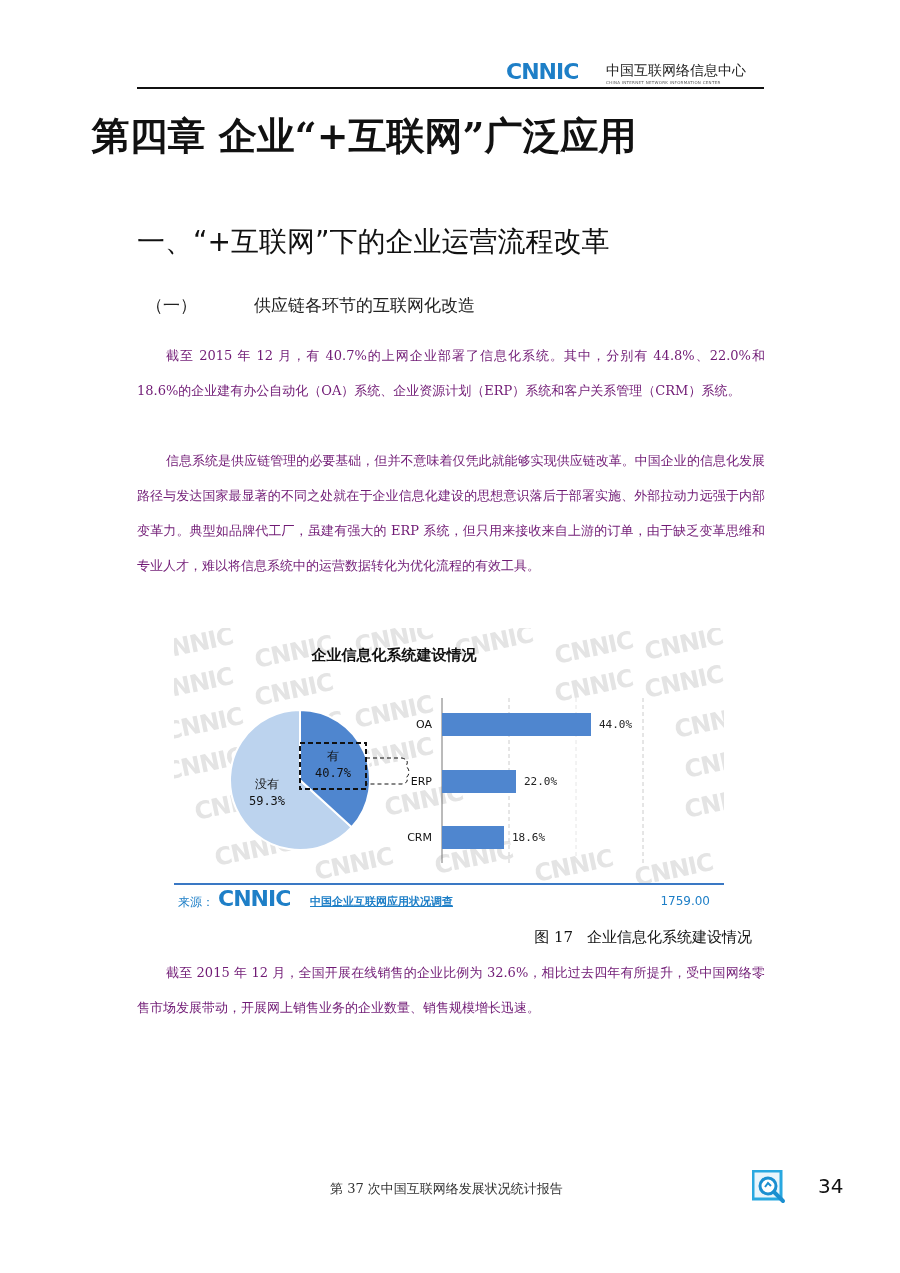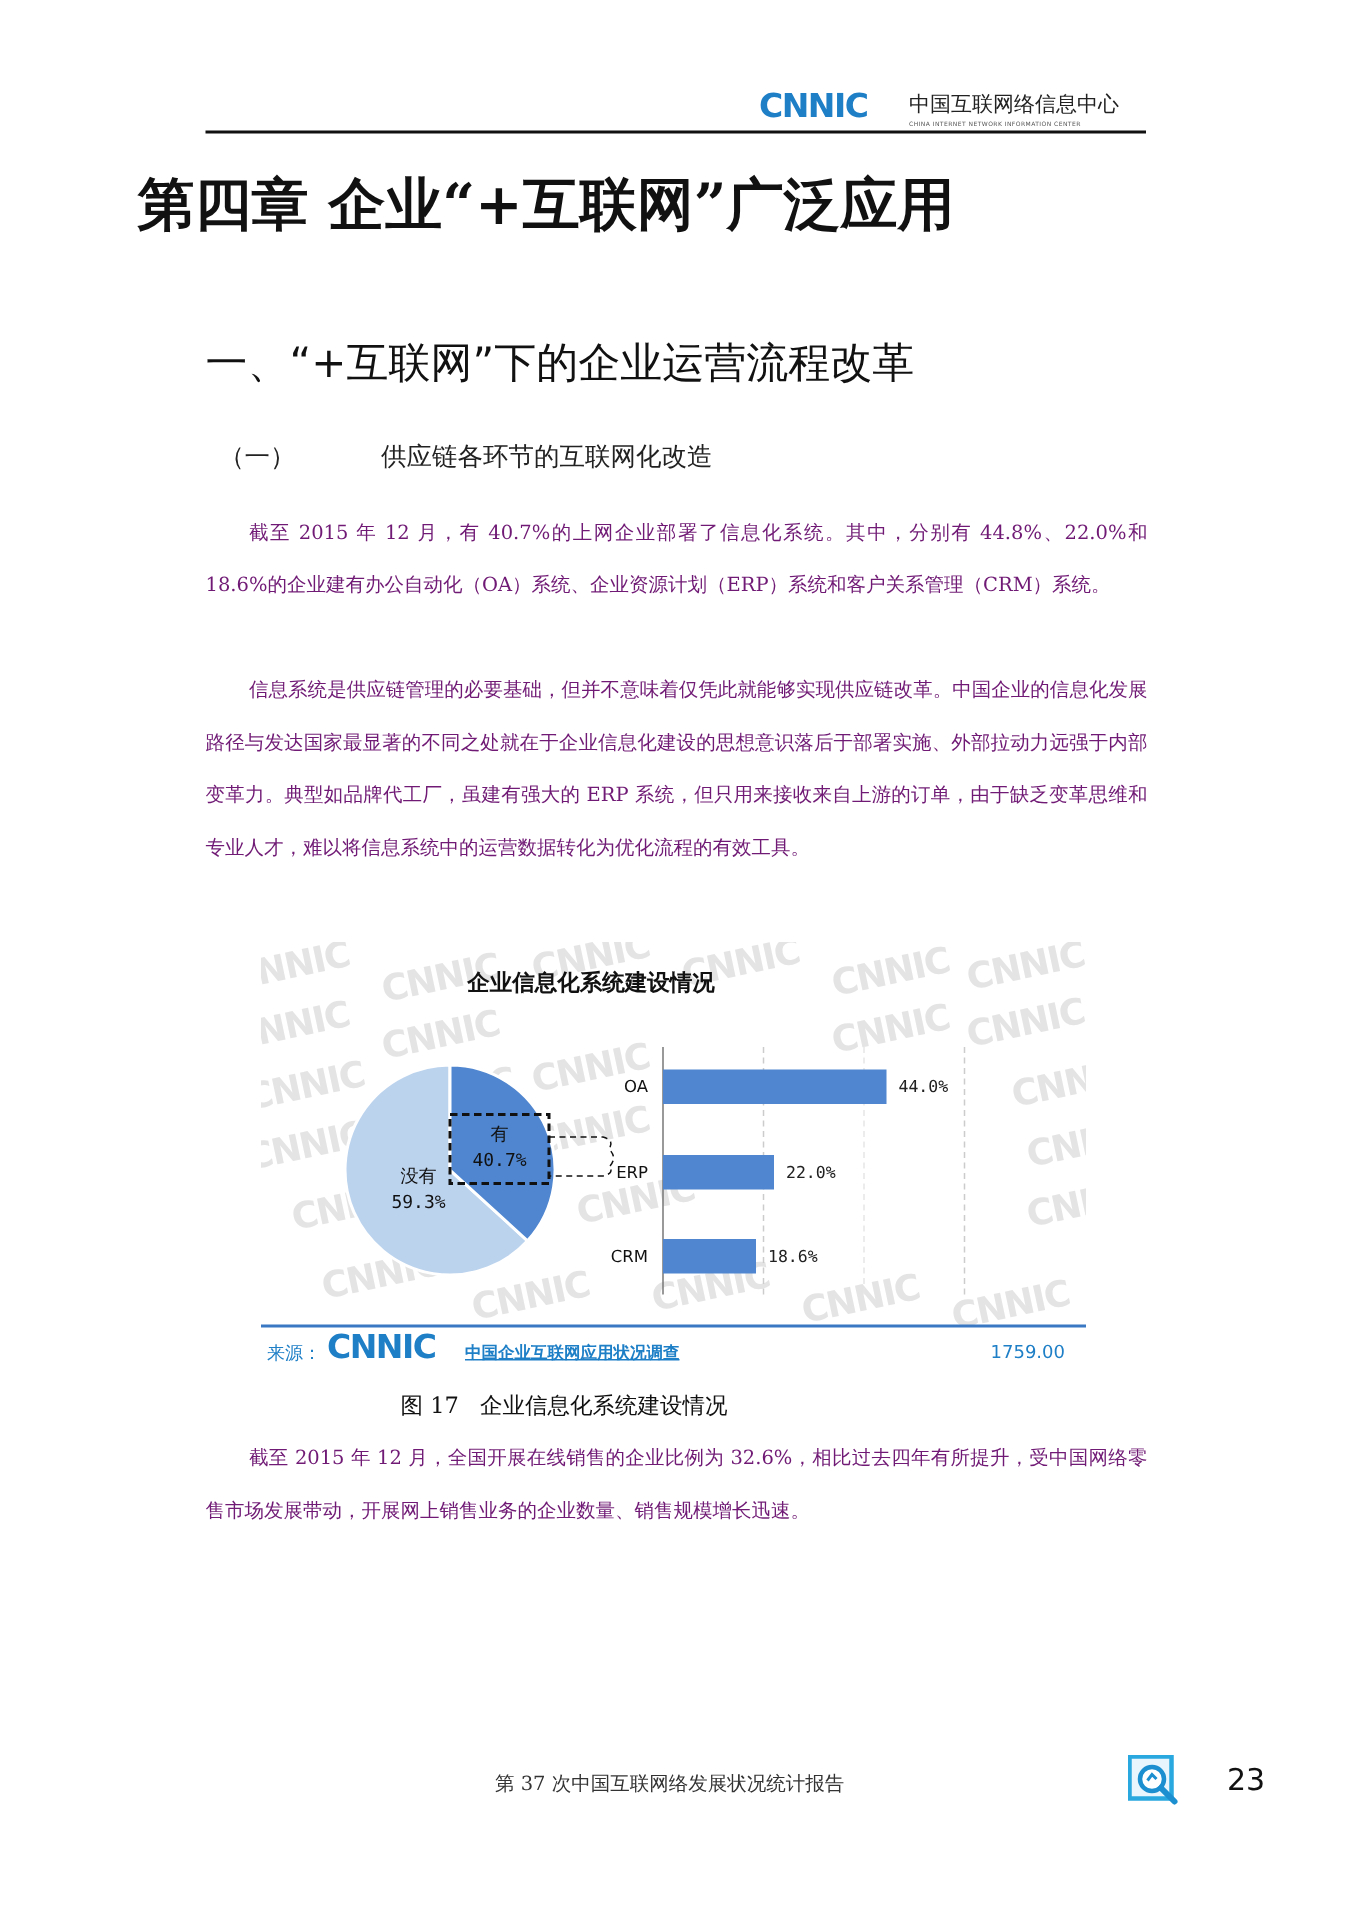--- a/index.html
+++ b/index.html
@@ -37,21 +37,21 @@
   .pie-svg { position: absolute; left: 0; top: 0; }
   .pie-lbl { position: absolute; font-family: "DejaVu Sans Mono", monospace; font-size: 12px; text-align: center; color: #111; line-height: 17px; }
   .bar-lbl { position: absolute; font-family: "DejaVu Sans", sans-serif; font-size: 11px; color: #111; text-align: right; width: 40px; }
   .bar-val { position: absolute; font-family: "DejaVu Sans Mono", monospace; font-size: 11px; color: #222; }
   .src-rule { position: absolute; left: 0; top: 255px; width: 550px; height: 2px; background: #3a78c4; }
   .src-lbl { position: absolute; left: 4px; top: 266px; font-family: "DejaVu Sans", sans-serif; font-size: 12px; color: #1e7fc7; }
   .src-logo { position: absolute; left: 44px; top: 258px; font-family: "DejaVu Sans", sans-serif; font-weight: bold; font-size: 22px; color: #1e7fc7; letter-spacing: -1px; }
   .src-name { position: absolute; left: 136px; top: 266px; font-family: "DejaVu Sans", sans-serif; font-size: 11px; color: #1e7fc7; text-decoration: underline; font-weight: bold; }
   .src-date { position: absolute; right: 14px; top: 266px; font-family: "DejaVu Sans", sans-serif; font-size: 12px; color: #1e7fc7; }
 
-  .caption { left: 0; width: 752px; top: 928px; text-align: center; font-size: 15px; color: #111; }
+  .caption { left: 0; width: 752px; top: 928px; text-align: right; font-size: 15px; color: #111; }
   .caption .fig { margin-right: 14px; }
 
   
   .footer-title { left: 330px; top: 1180px; font-size: 13px; color: #333; }
   .footer-icon { left: 752px; top: 1170px; width: 34px; height: 34px; }
   .page-num { left: 818px; top: 1174px; font-family: "DejaVu Sans", sans-serif; font-size: 20px; color: #111; }
 </style>
 </head>
 <body>
 
@@ -120,21 +120,21 @@
 
     <rect x="268" y="85" width="149" height="23" fill="#4f86cf"></rect>
     <rect x="268" y="142" width="74" height="23" fill="#4f86cf"></rect>
     <rect x="268" y="198" width="62" height="23" fill="#4f86cf"></rect>
   </svg>
 
   <div class="pie-lbl" style="left:126px;top:120px;width:66px">
     <div>有</div>
     <div>40.7%</div>
   </div>
-  <div class="pie-lbl" style="left:70px;top:148px;width:70px">
+  <div class="pie-lbl" style="left:58px;top:148px;width:70px">
     <div>没有</div>
     <div>59.3%</div>
   </div>
 
   <div class="bar-lbl" style="left:218px;top:90px">OA</div>
   <div class="bar-lbl" style="left:218px;top:147px">ERP</div>
   <div class="bar-lbl" style="left:218px;top:203px">CRM</div>
 
   <div class="bar-val" style="left:425px;top:90px">44.0%</div>
   <div class="bar-val" style="left:350px;top:147px">22.0%</div>
@@ -157,13 +157,13 @@
 
 <div class="abs footer-title">第 37 次中国互联网络发展状况统计报告</div>
 <div class="abs footer-icon">
   <svg width="34" height="34" viewBox="0 0 34 34">
     <rect x="1" y="1" width="28" height="28" fill="#e8f5fc" stroke="#29a8e0" stroke-width="3"></rect>
     <circle cx="16" cy="16" r="8" fill="#ffffff" stroke="#1b8fd0" stroke-width="3"></circle>
     <path d="M13,17 L16,13 L19,16" fill="none" stroke="#1b8fd0" stroke-width="2"></path>
     <line x1="22" y1="22" x2="31" y2="31" stroke="#1b8fd0" stroke-width="4" stroke-linecap="round"></line>
   </svg>
 </div>
-<div class="abs page-num">23</div>
+<div class="abs page-num">34</div>
 
 </body></html>

